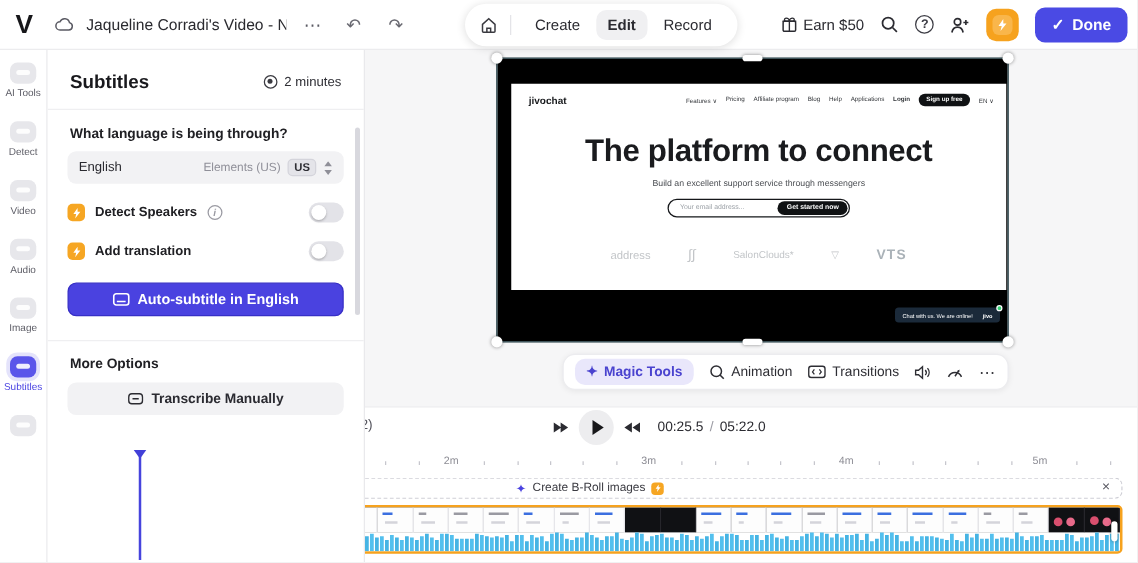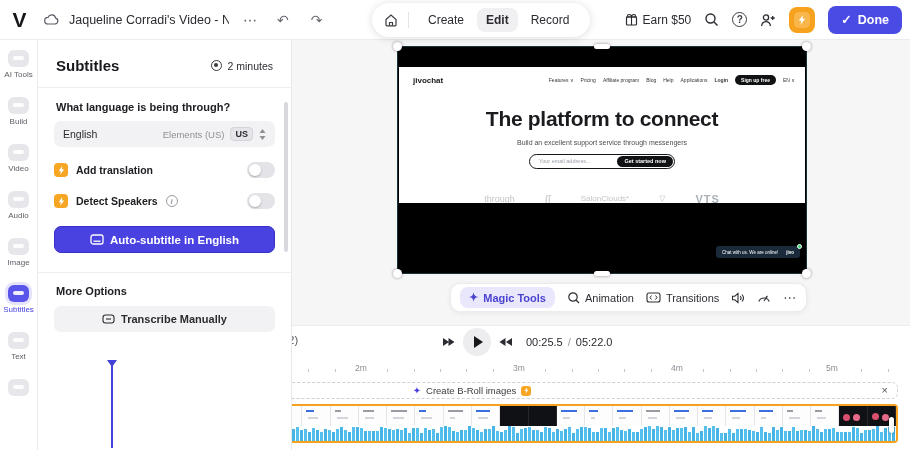--- a/index.html
+++ b/index.html
@@ -63,26 +63,26 @@
   .more-label{font-size:11px;font-weight:700;margin:12px 18px 9px;color:#202024}
   .gray-btn{margin:0 16px;height:26px;background:#f2f2f4;border-radius:7px;display:flex;align-items:center;justify-content:center;gap:6px;
             font-size:11px;font-weight:600;color:#2b2b31;cursor:pointer}
   .panel-scroll{position:absolute;right:3px;top:62px;width:4px;height:150px;background:#d8d8de;border-radius:2px;cursor:pointer}
 
   
   .canvas{position:absolute;left:292px;top:40px;right:0;height:285px;background:#f6f6f7}
   .preview{position:absolute;left:106px;top:7px;width:408px;height:226px;background:#000;outline:1.5px solid #17333b;cursor:move}
   .h-dot{position:absolute;width:9px;height:9px;border-radius:50%;background:#fff;box-shadow:0 0 3px rgba(0,0,0,.45);z-index:4;cursor:pointer}
   .h-pill{position:absolute;width:16px;height:5px;border-radius:3px;background:#fff;box-shadow:0 0 3px rgba(0,0,0,.45);z-index:4;cursor:pointer}
-  .site{position:absolute;left:1px;right:1px;top:20px;height:136px;background:#fff;overflow:hidden}
+  .site{position:absolute;left:11px;right:1px;top:20px;height:165px;background:#fff;overflow:hidden}
   .site-nav{display:flex;align-items:center;margin:8px 10px 0 14px;gap:7px}
   .site-logo{font-size:8px;font-weight:700;color:#16181b;margin-right:auto}
   .nav-link{font-size:5px;color:#33363a;white-space:nowrap;cursor:pointer}
   .signup-pill{background:#101214;color:#fff;font-size:5px;border-radius:7px;padding:2px 6px;font-weight:700;cursor:pointer}
-  .headline{text-align:center;font-size:21px;font-weight:600;color:#1a1b1e;line-height:1.18;margin-top:22px;letter-spacing:-.3px}
+  .headline{text-align:center;font-size:25px;font-weight:600;color:#1a1b1e;line-height:1.18;margin-top:22px;letter-spacing:-.3px}
   .site-sub{text-align:center;font-size:7px;color:#4a4d52;margin-top:7px}
   .email-row{display:flex;justify-content:center;margin-top:8px}
   .email-pill{width:146px;height:15px;border:1px solid #15171a;border-radius:9px;display:flex;align-items:center;padding:1px;cursor:text}
   .email-ph{font-size:5.5px;color:#9ba0a6;padding-left:8px;flex:1}
   .cta-pill{background:#101214;color:#fff;border-radius:7px;height:11px;padding:0 7px;display:flex;align-items:center;font-size:5.5px;font-weight:700;cursor:pointer}
   .logos{display:flex;justify-content:center;align-items:center;gap:30px;margin-top:24px;color:#c2c5c8}
   .chat-widget{position:absolute;right:6px;top:199px;height:12px;background:#1b2a3a;border-radius:3px;display:flex;align-items:center;gap:8px;
                padding:0 6px;color:#fff;font-size:4.5px;z-index:3;cursor:pointer}
   .chat-dot{position:absolute;right:-2px;top:-2px;width:5px;height:5px;border-radius:50%;background:#35d073;border:1px solid #fff}
 
@@ -196,41 +196,37 @@
     </div>
   </header>
 
   <nav class="rail">
     <div class="rail-item">
       <span class="rail-ico"></span>
       <span class="rail-label">AI Tools</span>
     </div>
     <div class="rail-item">
       <span class="rail-ico"></span>
-      <span class="rail-label">Build</span>
+      <span class="rail-label">Detect</span>
     </div>
     <div class="rail-item">
       <span class="rail-ico"></span>
       <span class="rail-label">Video</span>
     </div>
     <div class="rail-item">
       <span class="rail-ico"></span>
       <span class="rail-label">Audio</span>
     </div>
     <div class="rail-item">
       <span class="rail-ico"></span>
       <span class="rail-label">Image</span>
     </div>
     <div class="rail-item active">
       <span class="rail-ico"></span>
       <span class="rail-label">Subtitles</span>
-    </div>
-    <div class="rail-item">
-      <span class="rail-ico"></span>
-      <span class="rail-label">Text</span>
     </div>
     <div class="rail-item">
       <span class="rail-ico"></span>
     </div>
   </nav>
 
   <section class="panel">
     <div class="panel-head">
       <span class="panel-title">Subtitles</span>
       <span class="duration">
@@ -250,32 +246,32 @@
           <path d="M3.5 11 .5 7h6z" fill="#8f8f98"></path>
         </svg>
     </div>
 
     <div class="toggle-row">
       <span class="bolt-badge">
         <svg width="7" height="9" viewBox="0 0 10 12">
             <path d="M5.8 0 1 7h3.2L3 12l6-7.5H5.8z" fill="#fff"></path>
           </svg>
       </span>
-      <span class="toggle-label">Add translation</span>
+      <span class="toggle-label">Detect Speakers</span>
+      <span class="info-dot">i</span>
       <span class="switch"></span>
     </div>
 
     <div class="toggle-row">
       <span class="bolt-badge">
         <svg width="7" height="9" viewBox="0 0 10 12">
             <path d="M5.8 0 1 7h3.2L3 12l6-7.5H5.8z" fill="#fff"></path>
           </svg>
       </span>
-      <span class="toggle-label">Detect Speakers</span>
-      <span class="info-dot">i</span>
+      <span class="toggle-label">Add translation</span>
       <span class="switch"></span>
     </div>
 
     <div class="primary-btn">
       <svg width="14" height="11" viewBox="0 0 14 11">
           <rect x="1" y="1" width="12" height="9" rx="2" fill="none" stroke="#fff" stroke-width="1.3"></rect>
           <path d="M3.5 7.2h7" stroke="#fff" stroke-width="1.3"></path>
         </svg>
       <span>Auto-subtitle in English</span>
     </div>
@@ -320,21 +316,21 @@
           <div>The platform to connect</div>
         </div>
         <div class="site-sub">Build an excellent support service through messengers</div>
         <div class="email-row">
           <div class="email-pill">
             <span class="email-ph">Your email address...</span>
             <span class="cta-pill">Get started now</span>
           </div>
         </div>
         <div class="logos">
-          <span style="font-size:9px">through</span>
+          <span style="font-size:9px">address</span>
           <span style="font-size:11px;font-style:italic">∫∫</span>
           <span style="font-size:8px">SalonClouds*</span>
           <span style="font-size:8px">▽</span>
           <span style="font-size:11px;font-weight:700;letter-spacing:1px;color:#aab2b8">VTS</span>
         </div>
       </div>
 
       <div class="chat-widget">
         <span>Chat with us. We are online!</span>
         <span style="font-weight:700">jivo</span>

